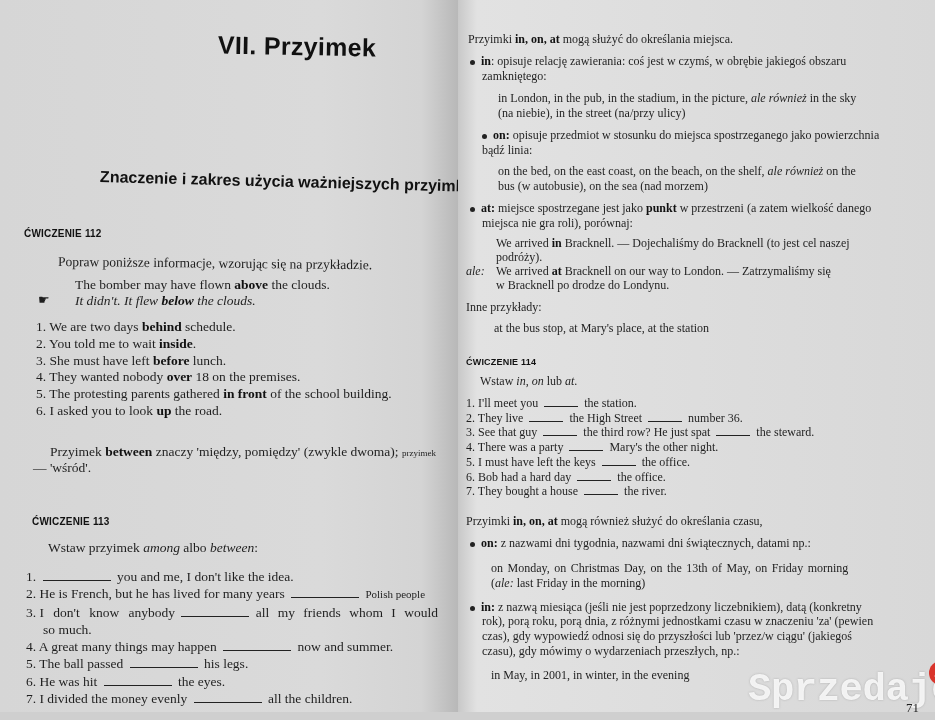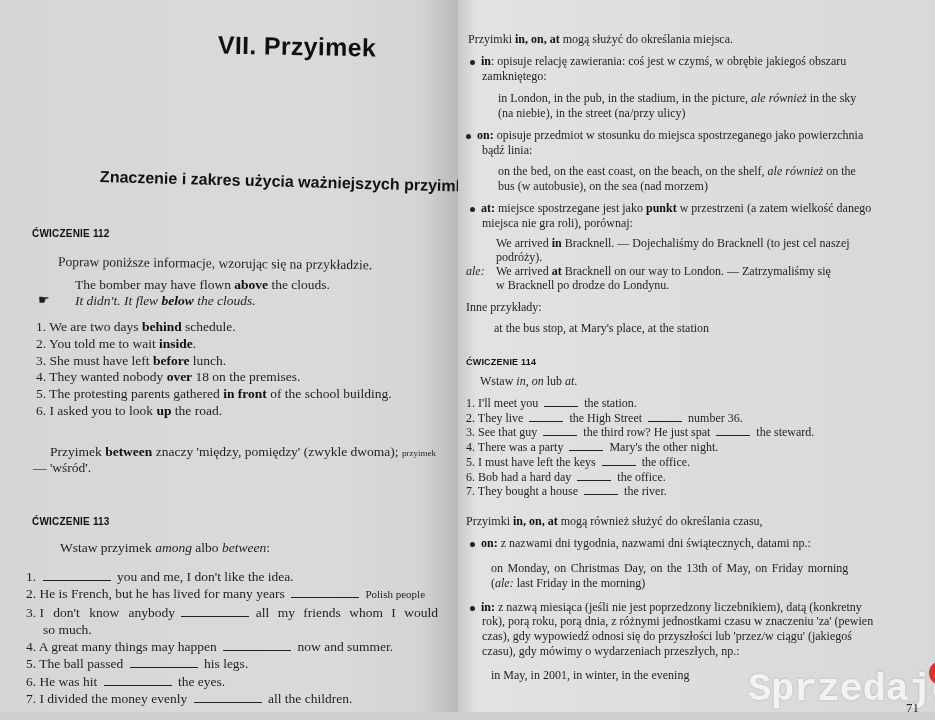--- a/index.html
+++ b/index.html
@@ -44,21 +44,21 @@
   }
   .page-number { left: 906px; top: 700px; font-size: 13px; }
 </style>
 </head>
 <body>
 
 <div class="page page-left">
   <div class="abs sans chapter-title">VII. Przyimek</div>
   <div class="abs sans section-title">Znaczenie i zakres użycia ważniejszych przyimków</div>
 
-  <div class="abs sans ex-head" style="left:32px; top:228px;">ĆWICZENIE 112</div>
+  <div class="abs sans ex-head" style="left:24px; top:228px;">ĆWICZENIE 112</div>
   <div class="abs t13" style="left:58px; top:254px; transform:rotate(0.6deg); transform-origin:left;">Popraw poniższe informacje, wzorując się na przykładzie.</div>
 
   <div class="abs t13" style="left:75px; top:277px;">
     <span>The bomber may have flown </span><b>above</b><span> the clouds.</span>
   </div>
   <div class="abs pointer" style="left:38px; top:292px;">☛</div>
   <div class="abs t13" style="left:75px; top:293px;">
     <i>It didn't. It flew </i><i><b>below</b></i><i> the clouds.</i>
   </div>
 
@@ -70,21 +70,21 @@
     <div><span>5.</span> <span>The protesting parents gathered </span><b>in front</b><span> of the school building.</span></div>
     <div><span>6.</span> <span>I asked you to look </span><b>up</b><span> the road.</span></div>
   </div>
 
   <div class="abs t13" style="left:50px; top:444px;">
     <span>Przyimek </span><b>between</b><span> znaczy 'między, pomiędzy' (zwykle dwoma); </span><span style="font-size:9px;">przyimek</span>
   </div>
   <div class="abs t13" style="left:33px; top:460px;">— 'wśród'.</div>
 
   <div class="abs sans ex-head" style="left:32px; top:516px;">ĆWICZENIE 113</div>
-  <div class="abs t13" style="left:60px; top:540px;">
+  <div class="abs t13" style="left:48px; top:540px;">
     <span>Wstaw przyimek </span><i>among</i><span> albo </span><i>between</i><span>:</span>
   </div>
 
   <div class="abs t13" style="left:26px; top:568px; line-height:17.3px;">
     <div><span>1.</span> <span class="blank bl-long"></span> <span>you and me, I don't like the idea.</span></div>
     <div><span>2.</span> <span>He is French, but he has lived for many years</span> <span class="blank bl-long"></span> <span style="font-size:11px;">Polish people</span></div>
     <div><span>3.</span> <span style="word-spacing:6px;">I don't know anybody</span> <span class="blank bl-long"></span> <span style="word-spacing:5px;">all my friends whom I would</span></div>
     <div style="padding-left:17px;">so much.</div>
     <div><span>4.</span> <span>A great many things may happen</span> <span class="blank bl-long"></span> <span>now and summer.</span></div>
     <div><span>5.</span> <span>The ball passed</span> <span class="blank bl-long"></span> <span>his legs.</span></div>
@@ -100,21 +100,21 @@
 
   <div class="abs t12" style="left:12px; top:54px;">
     <span class="bullet"></span><b>in</b><span>: opisuje relację zawierania: coś jest w czymś, w obrębie jakiegoś obszaru</span>
   </div>
   <div class="abs t12" style="left:24px; top:69px;">zamkniętego:</div>
   <div class="abs t12" style="left:40px; top:91px;">
     <span>in London, in the pub, in the stadium, in the picture, </span><i>ale również</i><span> in the sky</span>
   </div>
   <div class="abs t12" style="left:40px; top:106px;">(na niebie), in the street (na/przy ulicy)</div>
 
-  <div class="abs t12" style="left:8px; top:128px;">
+  <div class="abs t12" style="left:24px; top:128px;">
     <span class="bullet"></span><b>on:</b><span> opisuje przedmiot w stosunku do miejsca spostrzeganego jako powierzchnia</span>
   </div>
   <div class="abs t12" style="left:24px; top:143px;">bądź linia:</div>
   <div class="abs t12" style="left:40px; top:164px;">
     <span>on the bed, on the east coast, on the beach, on the shelf, </span><i>ale również</i><span> on the</span>
   </div>
   <div class="abs t12" style="left:40px; top:179px;">bus (w autobusie), on the sea (nad morzem)</div>
 
   <div class="abs t12" style="left:12px; top:201px;">
     <span class="bullet"></span><b>at:</b><span> miejsce spostrzegane jest jako </span><b>punkt</b><span> w przestrzeni (a zatem wielkość danego</span>

